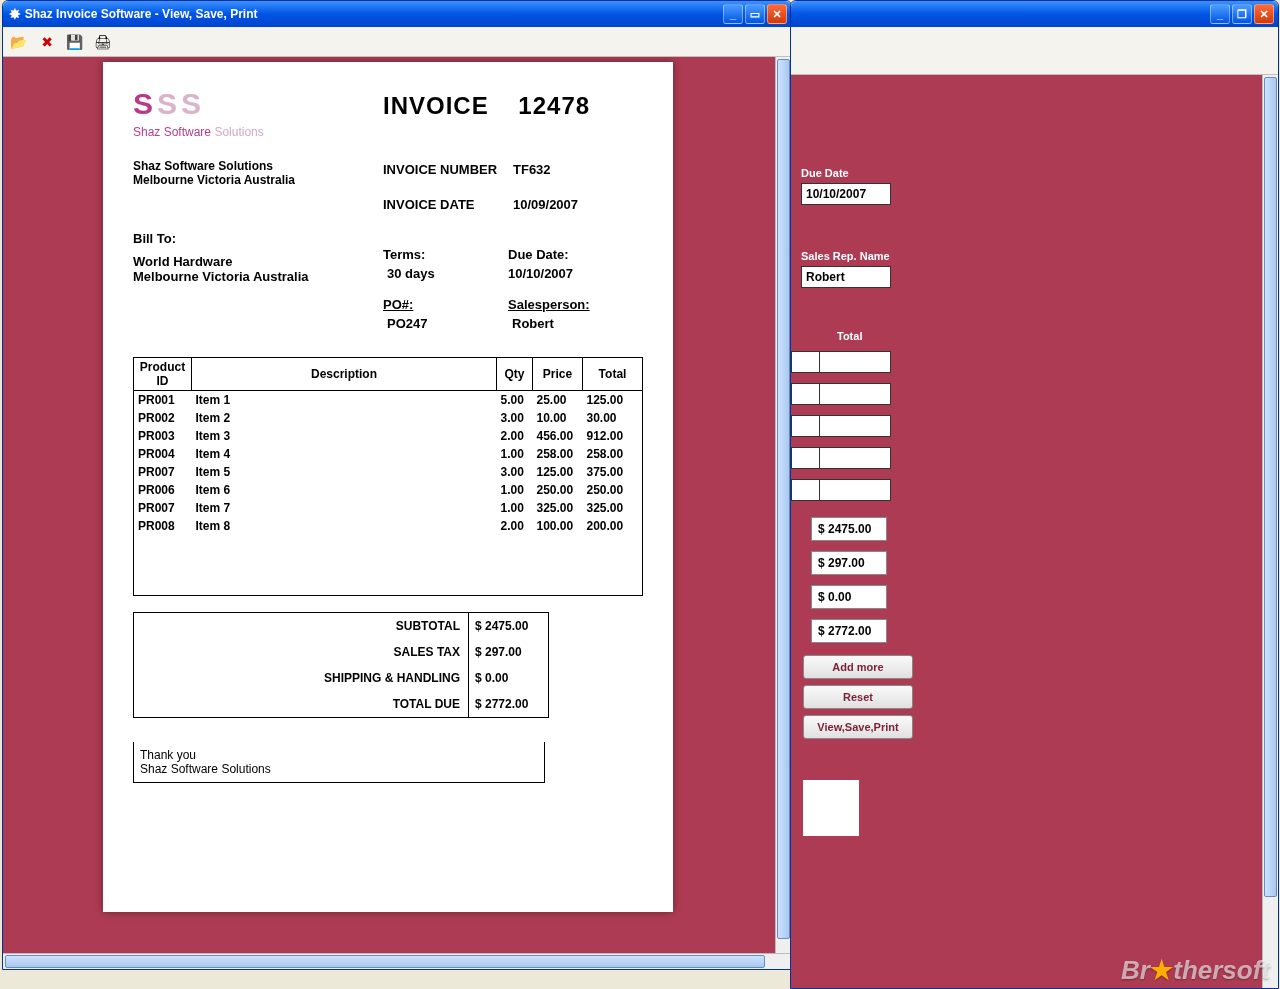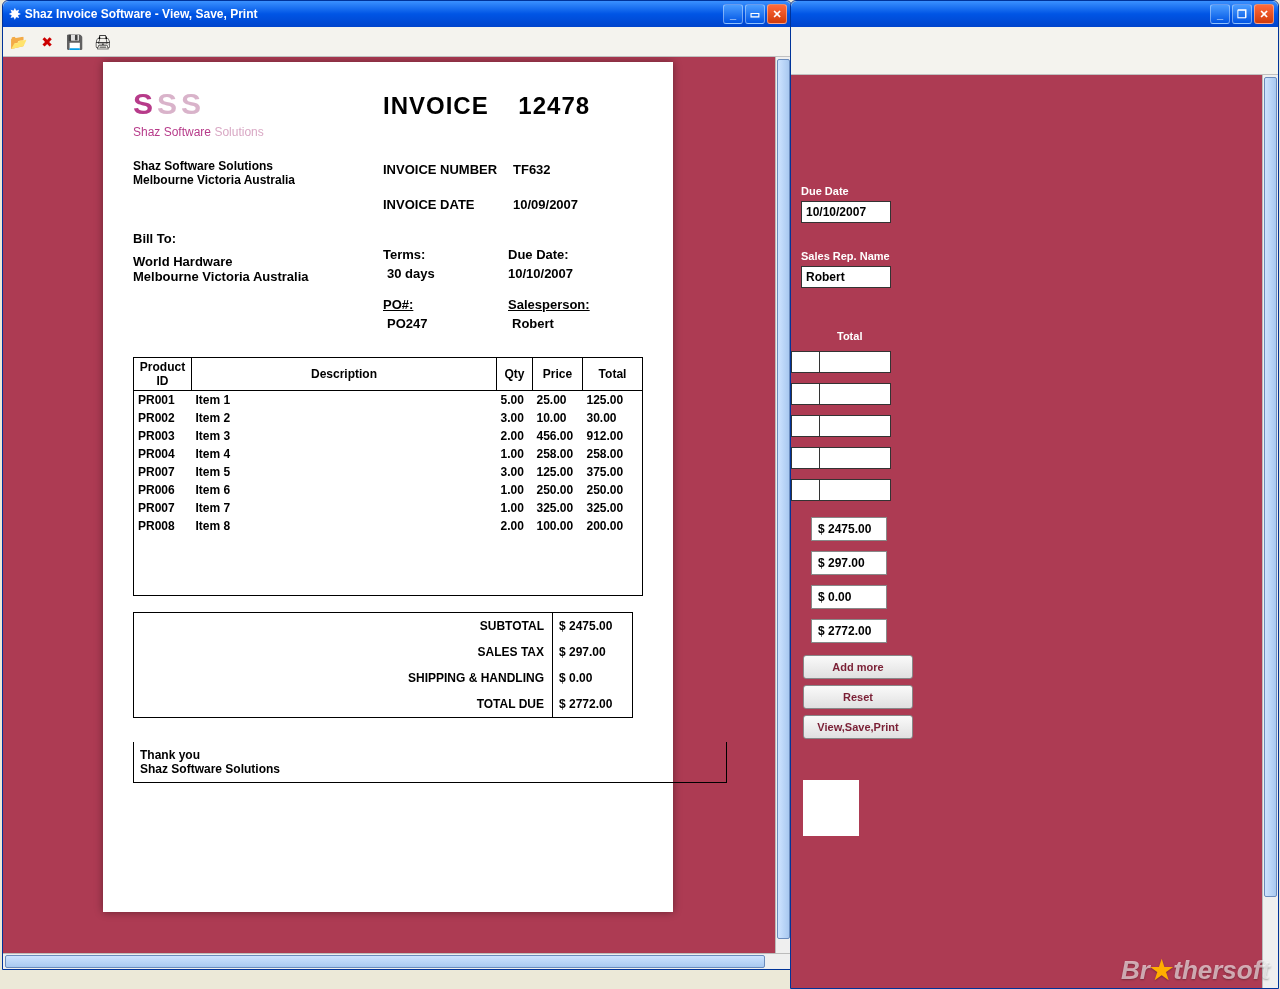--- a/index.html
+++ b/index.html
@@ -115,31 +115,31 @@
   .terms-block .tk { width: 125px;}
   .line-table {
     position: absolute; left: 30px; top: 295px; width: 510px;
     border: 1px solid #000; border-collapse: collapse;
     font-size: 12px; font-weight: bold;
   }
   .line-table th { border: 1px solid #000; padding: 2px 4px; font-weight: bold; background:white; }
   .line-table td { padding: 2px 4px; border: none; }
   .line-table .sep td { height: 60px; }
   .totals-block {
-    position: absolute; left: 30px; top: 550px; width: 500px;
+    position: absolute; left: 30px; top: 550px; width: 416px;
     border: 1px solid #000; border-top: 1px solid #000;
     font-size: 12px; font-weight: bold;
   }
   .totals-block .trow2 { display:flex; border-bottom: 0; }
   .totals-block .tl { flex:1; text-align: right; padding: 6px 8px;}
   .totals-block .tv { width: 80px; padding: 6px 4px 6px 6px; border-left: 1px solid #000;}
   .thanks-block {
-    position: absolute; left: 30px; top: 680px; width: 594px;
+    position: absolute; left: 30px; top: 680px; width: 412px;
     border: 1px solid #000; border-top: none;
-    padding: 6px; font-size: 12px; font-weight: bold;
+    padding: 6px; font-size: 12px; font-weight: normal;
   }
   
   .window-right {
     position: absolute;
     left: 790px; top: 0;
     width: 489px; height: 989px;
     border: 1px solid #003399;
     border-radius: 6px 6px 0 0;
     background: #ece9d8;
     display: flex; flex-direction: column;
@@ -369,21 +369,21 @@
 <div class="window-right">
   <div class="titlebar">
     <span class="spacer"></span>
     <span class="winbtn min">_</span>
     <span class="winbtn max">❐</span>
     <span class="winbtn close">✕</span>
   </div>
   <div class="toolbar" style="height:48px;"></div>
   <div class="right-content">
 
-    <div class="form-sec" style="top:110px;">
+    <div class="form-sec" style="top:92px;">
       <span class="lbl">Due Date</span>
       <span class="fld w90">10/10/2007</span>
     </div>
 
     <div class="form-sec" style="top:175px;">
       <span class="lbl">Sales Rep. Name</span>
       <span class="fld w90">Robert</span>
     </div>
 
     <div class="form-sec" style="top:255px; left:46px;">

